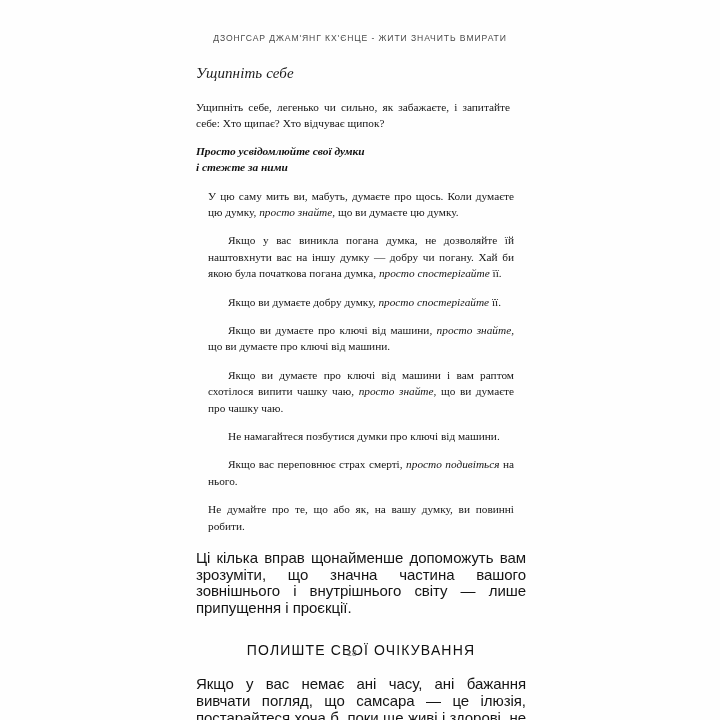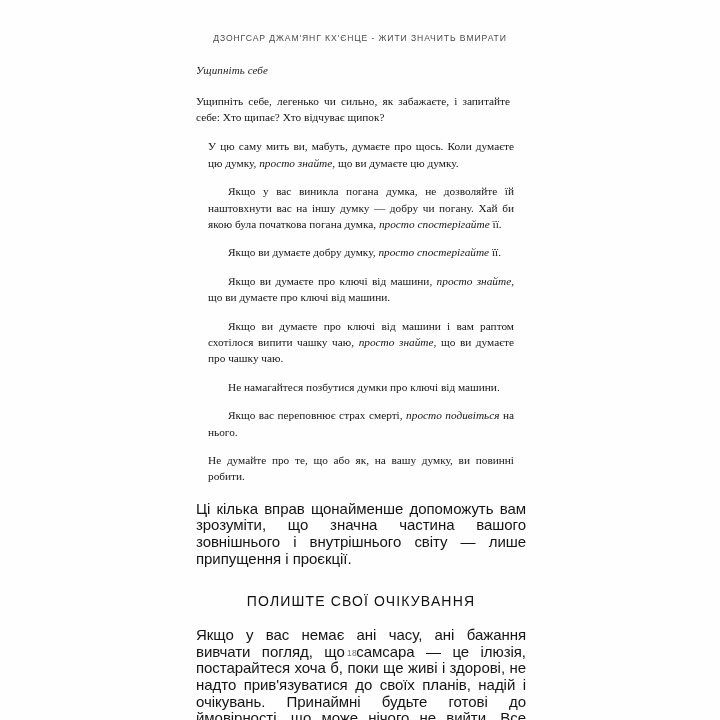--- a/index.html
+++ b/index.html
@@ -41,21 +41,21 @@
   
   .column {
     position: absolute;
     left: 196px;
     top: 62px;
     width: 330px;
   }
 
   .sub-italic {
     font-style: italic;
-    font-size: 11px;
+    font-size: 15px;
     line-height: 1.5;
     color: #1c1c1c;
     margin: 0 0 14px 0;
     letter-spacing: 0.1px;
   }
 
   .para {
     font-size: 11.3px;
     line-height: 16.4px;
     text-align: justify;
@@ -135,20 +135,24 @@
 <div class="page">
 
   <div class="running-header">Дзонгсар Джам'янг Кх'єнце - Жити значить вмирати</div>
 
   <div class="column">
 
     <p class="sub-italic">Ущипніть себе</p>
 
     <p class="para">Ущипніть себе, легенько чи сильно, як забажаєте, і запитайте себе: Хто щипає? Хто відчуває щипок?</p>
 
+    <div class="block-italic">
+      <div>Просто усвідомлюйте свої думки</div>
+      <div>і стежте за ними</div>
+    </div>
 
     <div class="run-group">
 
       <p class="para">
         <span>У цю саму мить ви, мабуть, думаєте про щось. Коли думаєте цю думку, </span><em>просто знайте</em><span>, що ви думаєте цю думку.</span>
       </p>
 
       <p class="para indent">
         <span>Якщо у вас виникла погана думка, не дозволяйте їй наштовхнути вас на іншу думку — добру чи погану. Хай би якою була початкова погана думка, </span><em>просто спостерігайте</em><span> її.</span>
       </p>

